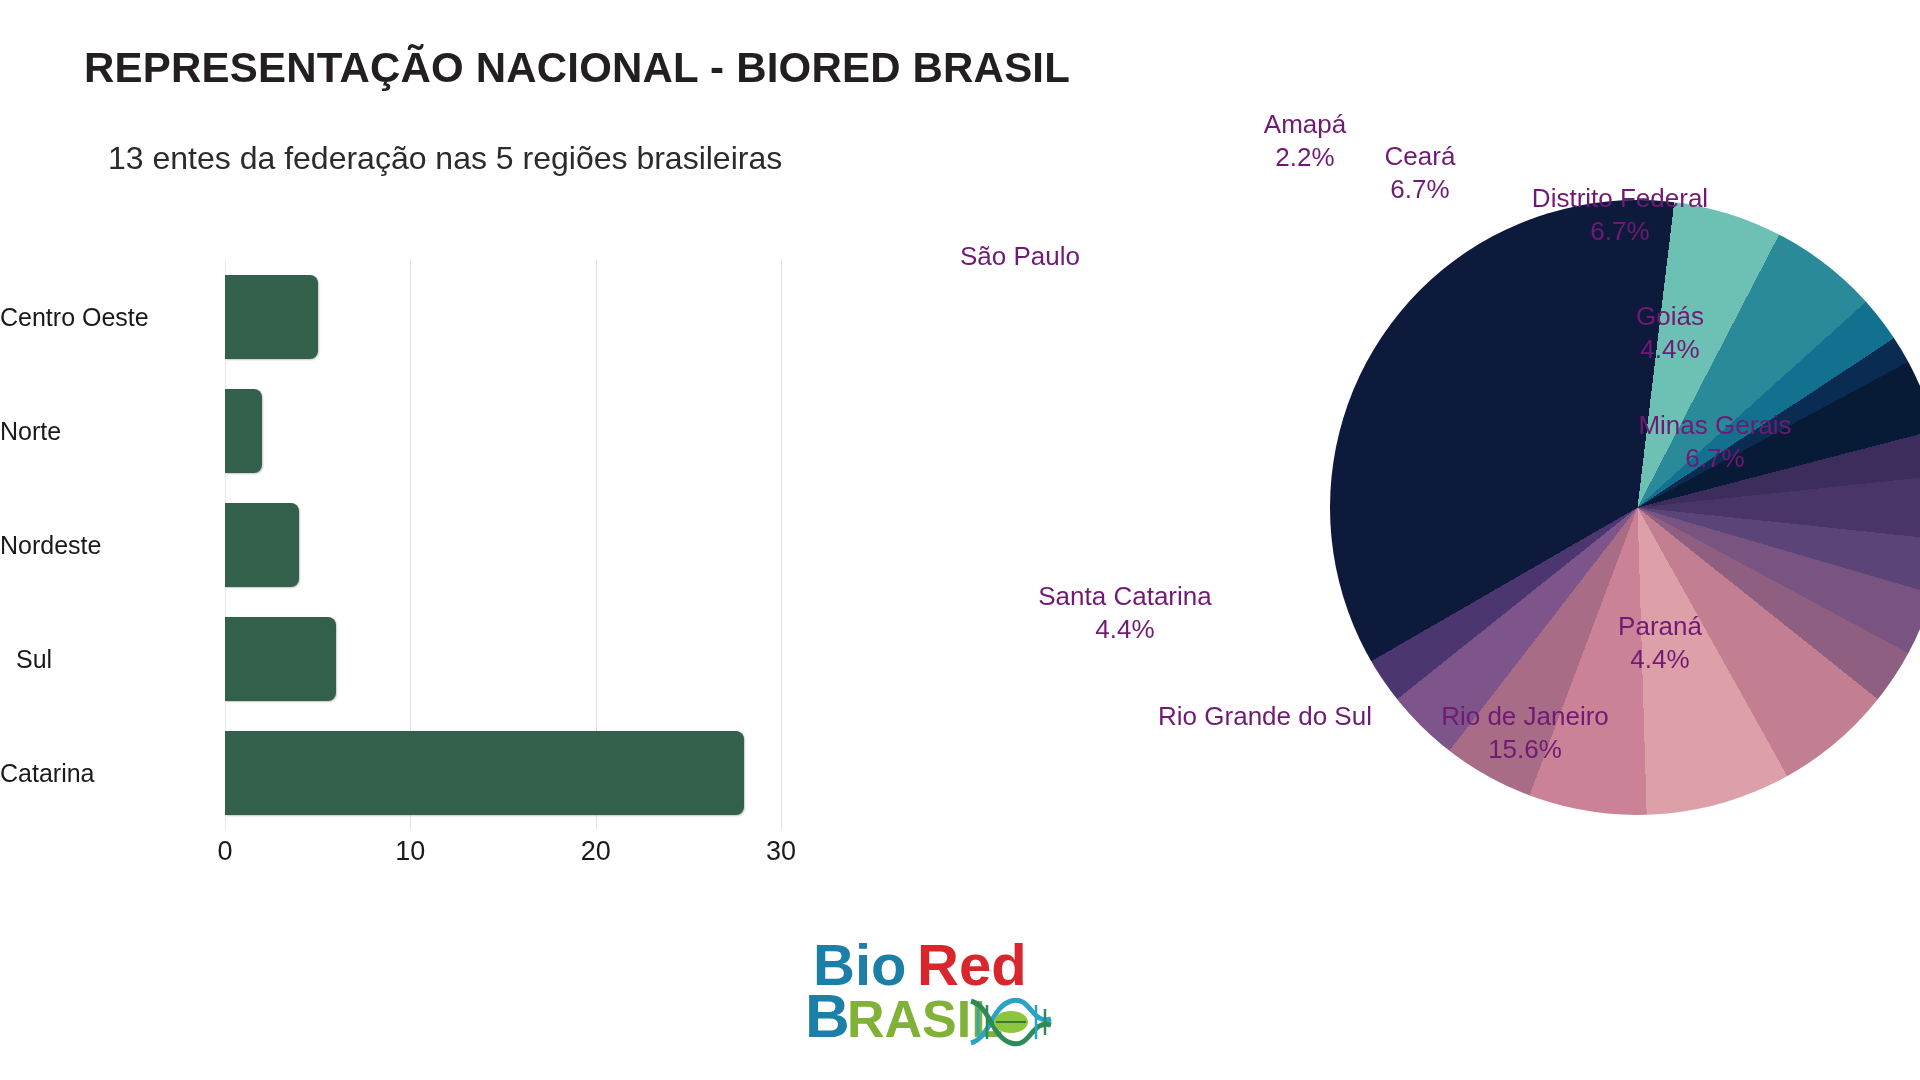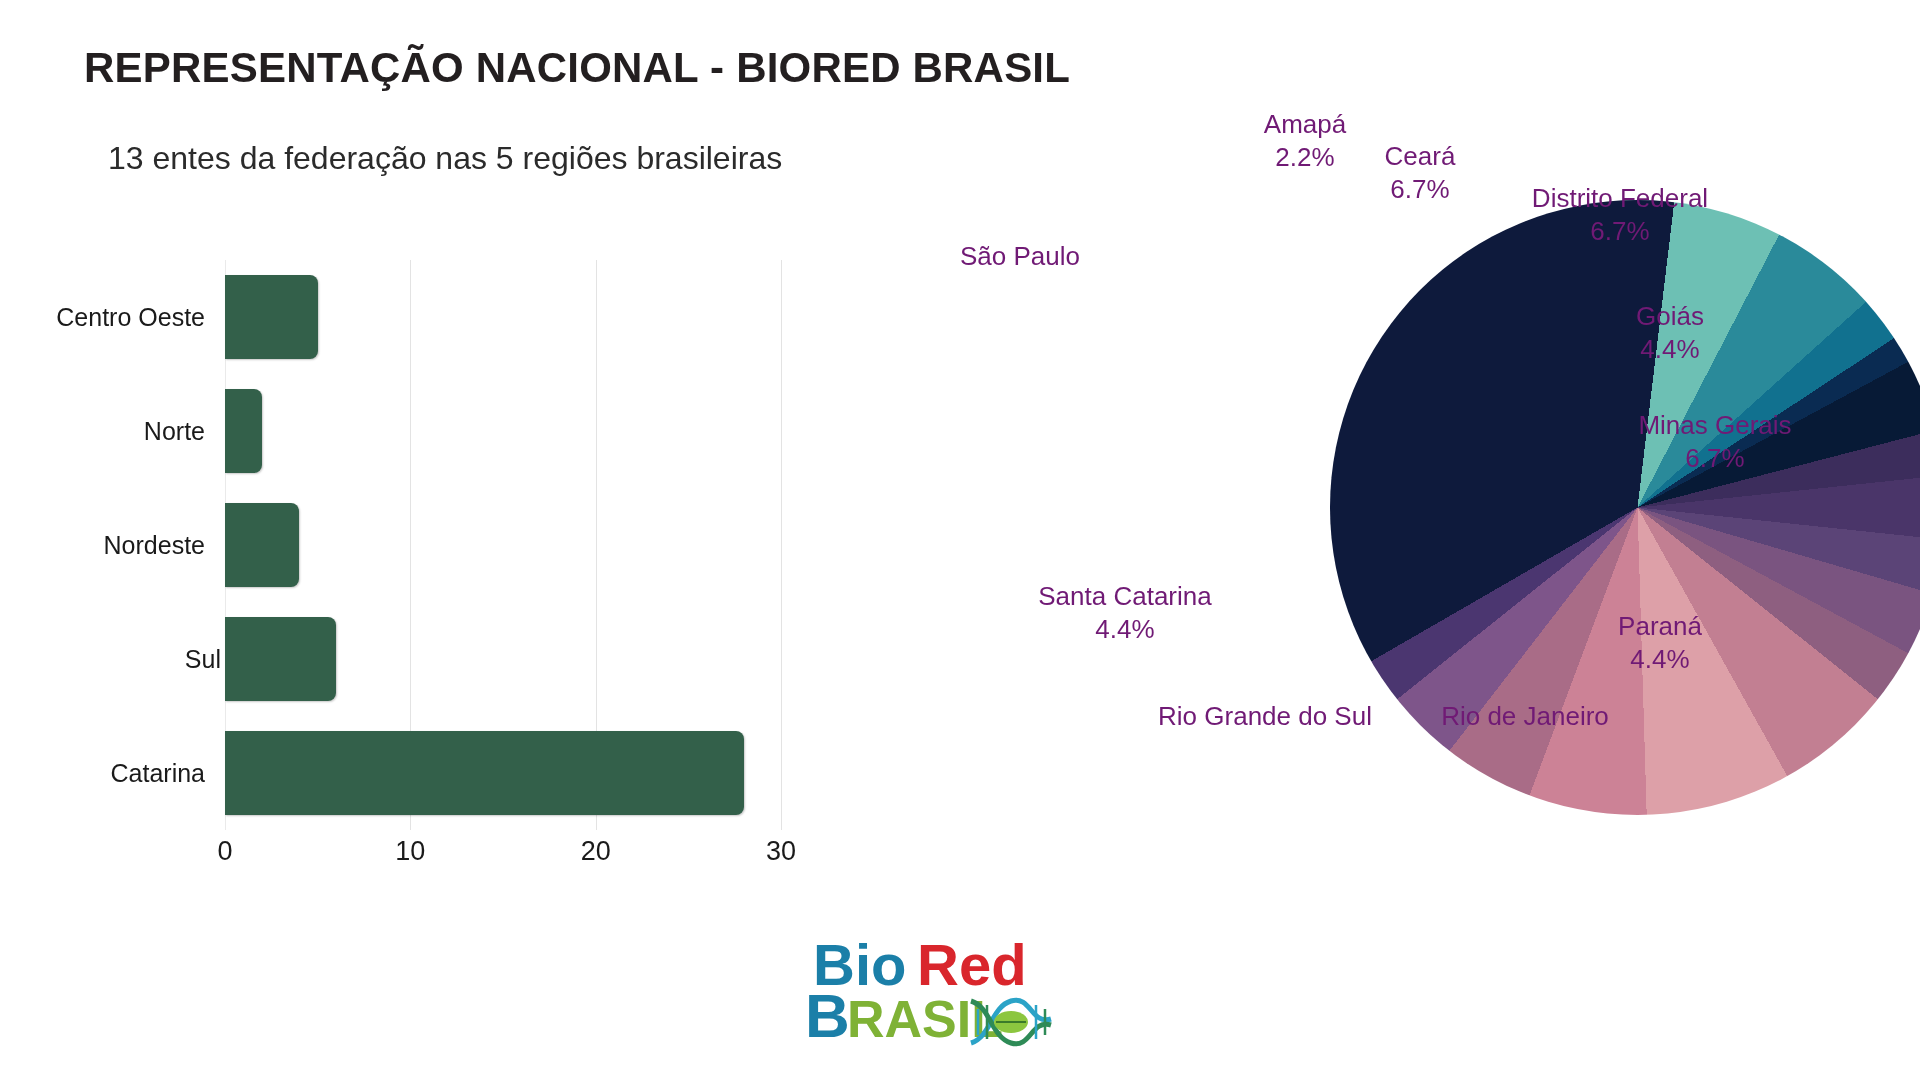--- a/index.html
+++ b/index.html
@@ -38,21 +38,21 @@
   .bar-rect{
     height:100%;
     background:#33604A;
     border-radius:0 8px 8px 0;
     box-shadow:1px 1px 2px rgba(0,0,0,.22);
   }
   .bar-label{
     position:absolute;
     right:802px;
     font-size:25px;color:#1a1a1a;
-    text-align:right;white-space:nowrap;
+    text-align:left;white-space:nowrap;
     transform:translateY(-50%);
   }
   .xtick{
     position:absolute;top:586px;
     font-size:27px;color:#1a1a1a;
     transform:translateX(-50%);
   }
 
   
   #pie-chart{
@@ -126,21 +126,21 @@
 
 <div id="pie-chart">
   <div id="pie-disc" style="background: conic-gradient(rgb(14, 26, 60) 0deg, rgb(14, 26, 60) 6.86deg, rgb(109, 192, 180) 6.86deg, rgb(109, 192, 180) 27.43deg, rgb(42, 138, 154) 27.43deg, rgb(42, 138, 154) 48deg, rgb(17, 113, 143) 48deg, rgb(17, 113, 143) 56.57deg, rgb(10, 43, 82) 56.57deg, rgb(10, 43, 82) 61.71deg, rgb(7, 26, 54) 61.71deg, rgb(7, 26, 54) 75.43deg, rgb(60, 45, 92) 75.43deg, rgb(60, 45, 92) 84deg, rgb(74, 53, 105) 84deg, rgb(74, 53, 105) 96deg, rgb(91, 68, 119) 96deg, rgb(91, 68, 119) 106.29deg, rgb(122, 84, 128) 106.29deg, rgb(122, 84, 128) 118.29deg, rgb(142, 95, 128) 118.29deg, rgb(142, 95, 128) 128.57deg, rgb(194, 127, 146) 128.57deg, rgb(194, 127, 146) 150.86deg, rgb(221, 160, 168) 150.86deg, rgb(221, 160, 168) 178.29deg, rgb(204, 130, 150) 178.29deg, rgb(204, 130, 150) 200.57deg, rgb(169, 108, 135) 200.57deg, rgb(169, 108, 135) 217.71deg, rgb(126, 85, 138) 217.71deg, rgb(126, 85, 138) 231.43deg, rgb(75, 54, 112) 231.43deg, rgb(75, 54, 112) 240deg, rgb(14, 26, 60) 240deg, rgb(14, 26, 60) 360deg);"></div>
   <div id="pie-label-layer">
       <div class="pie-label" style="left: 190px; top: -62px; width: 190px;"><span>Amapá</span><span class="pct">2.2%</span></div>
       <div class="pie-label" style="left: 310px; top: -30px; width: 180px;"><span>Ceará</span><span class="pct">6.7%</span></div>
       <div class="pie-label" style="left: 470px; top: 12px; width: 260px;"><span>Distrito Federal</span><span class="pct">6.7%</span></div>
       <div class="pie-label" style="left: 560px; top: 130px; width: 180px;"><span>Goiás</span><span class="pct">4.4%</span></div>
       <div class="pie-label" style="left: 580px; top: 239px; width: 230px;"><span>Minas Gerais</span><span class="pct">6.7%</span></div>
       <div class="pie-label" style="left: 550px; top: 400px; width: 180px; margin-top: 40px;"><span>Paraná</span><span class="pct">4.4%</span></div>
-      <div class="pie-label" style="left: 380px; top: 530px; width: 250px;"><span>Rio de Janeiro</span></div>
+      <div class="pie-label" style="left: 380px; top: 530px; width: 250px;"><span>Rio de Janeiro</span><span class="pct">15.6%</span></div>
       <div class="pie-label" style="left: 100px; top: 530px; width: 290px; text-align: center;"><span>Rio Grande do Sul</span></div>
       <div class="pie-label" style="left: -40px; top: 410px; width: 290px;"><span>Santa Catarina</span><span class="pct">4.4%</span></div>
       <div class="pie-label" style="left: -130px; top: 70px; width: 260px;"><span>São Paulo</span></div>
     </div>
 </div>
 
 <div id="logo">
   <svg width="270" height="130" viewBox="0 0 270 130">
     <text id="logo-bio" x="18" y="60" font-family="Liberation Sans, sans-serif" font-size="58" font-weight="bold" fill="#1B7FA8">Bio</text>
     <text id="logo-red" x="122" y="60" font-family="Liberation Sans, sans-serif" font-size="58" font-weight="bold" fill="#D9262C">Red</text>

